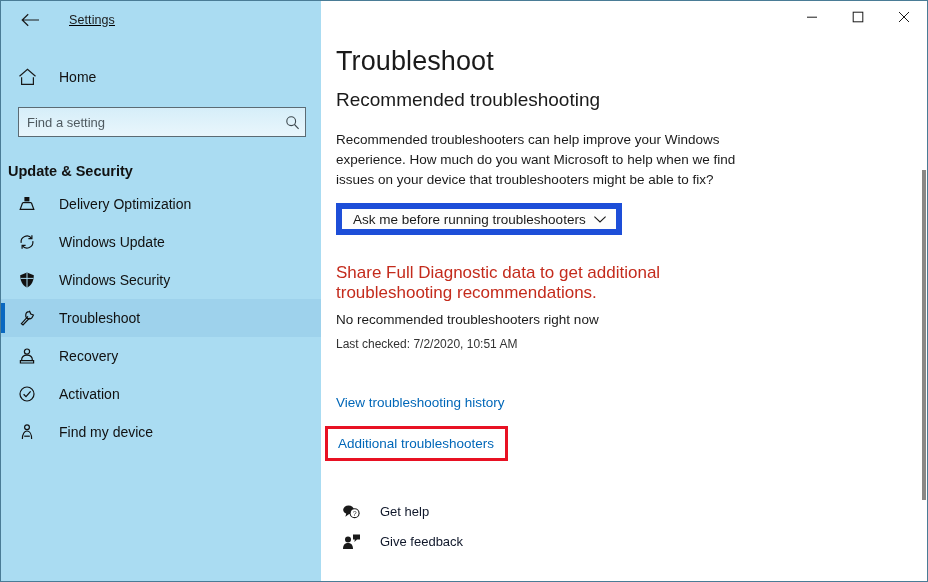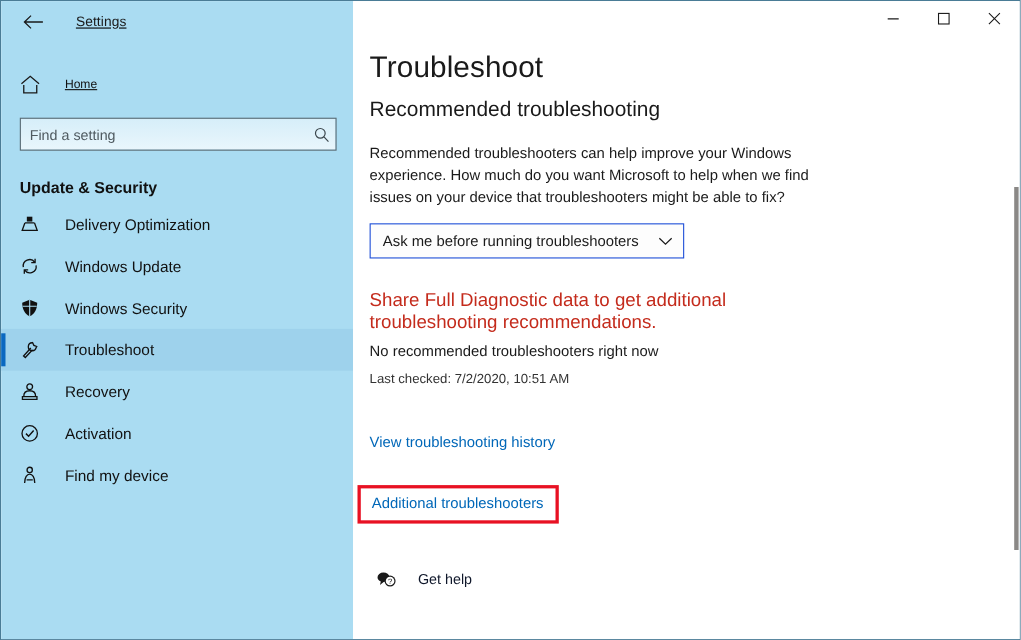--- a/index.html
+++ b/index.html
@@ -68,24 +68,23 @@
     cursor: pointer;
     box-sizing: border-box;
   }
   .home-row .ico {
     width: 22px;
     display: flex;
     align-items: center;
     justify-content: flex-start;
   }
   .home-label {
-    font-size: 11px;
+    font-size: 14px;
     color: #111;
     margin-left: 19px;
-    text-decoration: underline;
   }
 
   .search-wrap {
     margin: 10px 15px 0 17px;
     height: 30px;
     background: linear-gradient(to bottom, #d6eef9, #e9f6fc);
     border: 1px solid #5b6b74;
     display: flex;
     box-sizing: border-box;
     cursor: text;
@@ -108,21 +107,21 @@
     display: flex;
     align-items: center;
     justify-content: center;
     flex: 0 0 26px;
   }
 
   .section-title {
     font-size: 14.5px;
     font-weight: bold;
     color: #111;
-    padding-left: 17px;
+    padding-left: 7px;
     margin-top: 26px;
     margin-bottom: 6px;
   }
 
   .nav-list { margin-top: 4px; }
 
   .nav-item {
     position: relative;
     display: flex;
     align-items: center;
@@ -204,21 +203,21 @@
     font-size: 13.5px;
     color: #1a1a1a;
     line-height: 20px;
     margin: 0 0 13px 0;
     max-width: 420px;
   }
 
   .dropdown {
     width: 286px;
     height: 32px;
-    border: 1px solid #1d4ed8;
+    border: 6px solid #1d4ed8;
     background: #fdfdfd;
     display: flex;
     align-items: center;
     justify-content: space-between;
     padding: 0 9px 0 11px;
     box-sizing: border-box;
     cursor: pointer;
     margin-bottom: 28px;
   }
   .dropdown-value {
@@ -248,21 +247,21 @@
     color: #1a1a1a;
     margin: 0 0 10px 0;
   }
 
   .meta-line {
     font-size: 12px;
     color: #333;
     margin: 0 0 42px 0;
   }
 
-  .link-row { margin-bottom: 30px; }
+  .link-row { margin-bottom: 15px; }
 
   .blue-link {
     font-size: 13.5px;
     color: #0067b8;
     text-decoration: none;
     cursor: pointer;
   }
 
   .highlight-box {
     display: inline-block;
@@ -492,20 +491,30 @@
           <span class="help-ico">
             <svg width="19" height="17" viewBox="0 0 19 17">
               <path d="M1.2 6.8 A5.4 4.4 0 1 1 6.8 11.2 L3.4 13.8 L4.2 10.6 A5 4.2 0 0 1 1.2 6.8 Z" fill="#1a1a1a"></path>
               <circle cx="12.6" cy="10.2" r="5" fill="#1a1a1a"></circle>
               <circle cx="12.6" cy="10.2" r="3.9" fill="#ffffff"></circle>
               <text x="12.6" y="13.1" font-size="7" font-family="Liberation Sans, sans-serif" fill="#1a1a1a" text-anchor="middle">?</text>
             </svg>
           </span>
           <span class="help-label">Get help</span>
         </div>
+        <div class="help-row">
+          <span class="help-ico">
+            <svg width="19" height="17" viewBox="0 0 19 17">
+              <circle cx="6" cy="6.4" r="3" fill="#1a1a1a"></circle>
+              <path d="M1 16 C1 11.6 3.2 10 6 10 C8.8 10 11 11.6 11 16 Z" fill="#1a1a1a"></path>
+              <path d="M11 1.4 L18 1.4 L18 6.6 L15 6.6 L12.4 9 L12.8 6.6 L11 6.6 Z" fill="#1a1a1a"></path>
+            </svg>
+          </span>
+          <span class="help-label">Give feedback</span>
+        </div>
       </div>
 
     </div>
 
     <div class="scrollbar-track">
       <div class="scrollbar-thumb"></div>
     </div>
 
   </div>
 </div>

